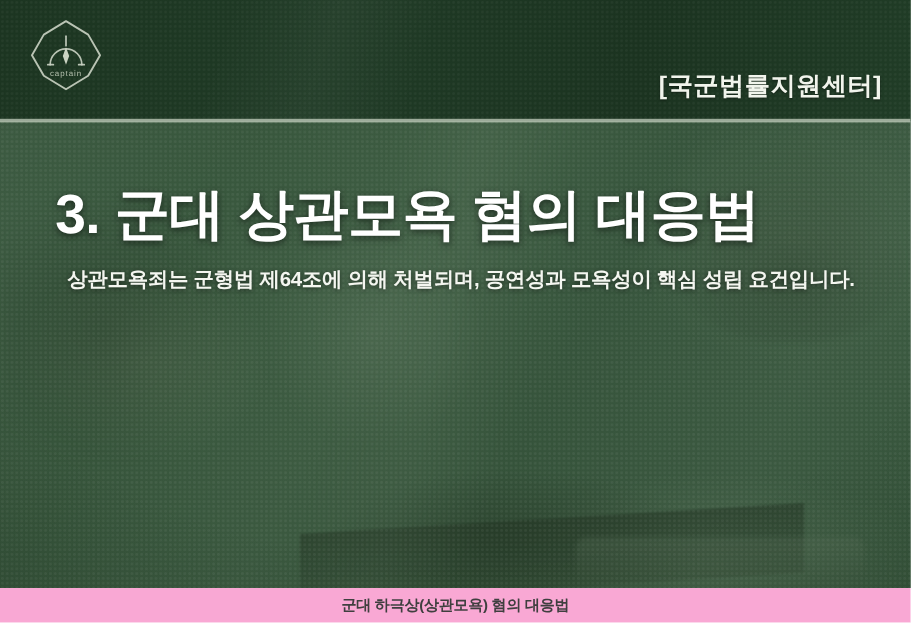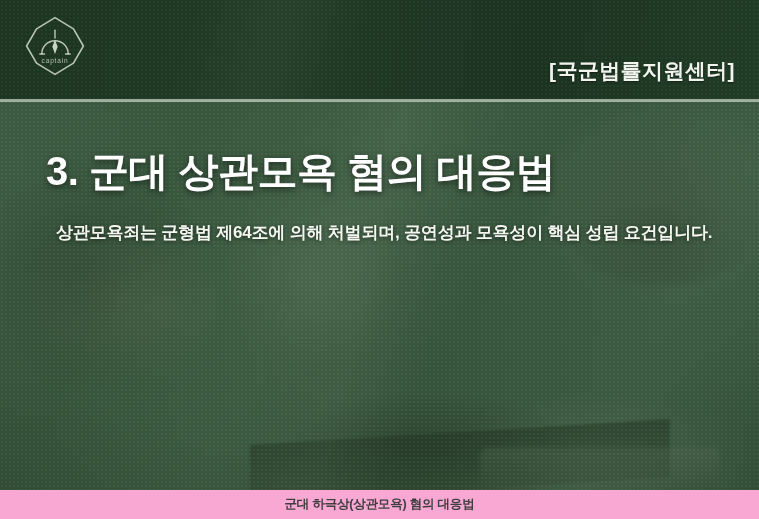--- a/index.html
+++ b/index.html
@@ -181,21 +181,21 @@
     white-space: nowrap;
     text-shadow: 0 1px 2px rgba(0,0,0,0.45);
     margin-top: 20px;
   }
 
   
   .headline {
     position: absolute;
     left: 46px; top: 122px;
     color: #ffffff;
-    font-size: 40px;
+    font-size: 46px;
     font-weight: 700;
     letter-spacing: -0.5px;
     line-height: 1.12;
     white-space: nowrap;
     text-shadow: 0 2px 6px rgba(0,0,0,0.55);
   }
   .lead {
     position: absolute;
     left: 56px; top: 202px;
     width: 660px;

